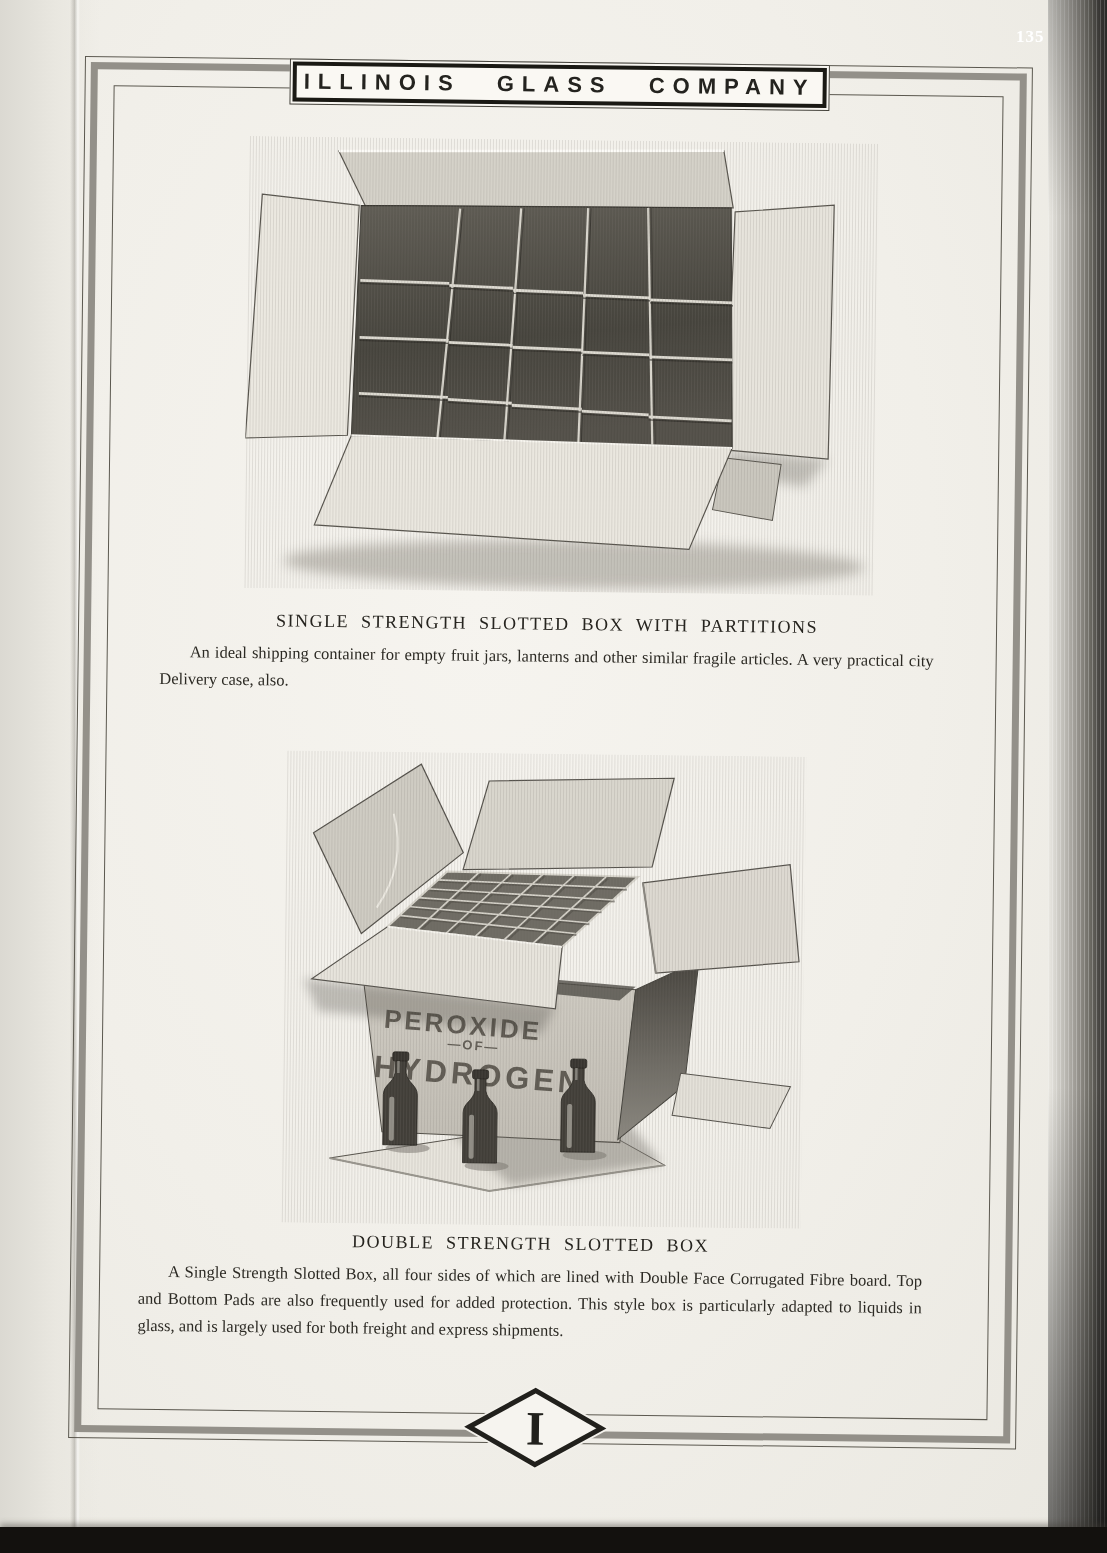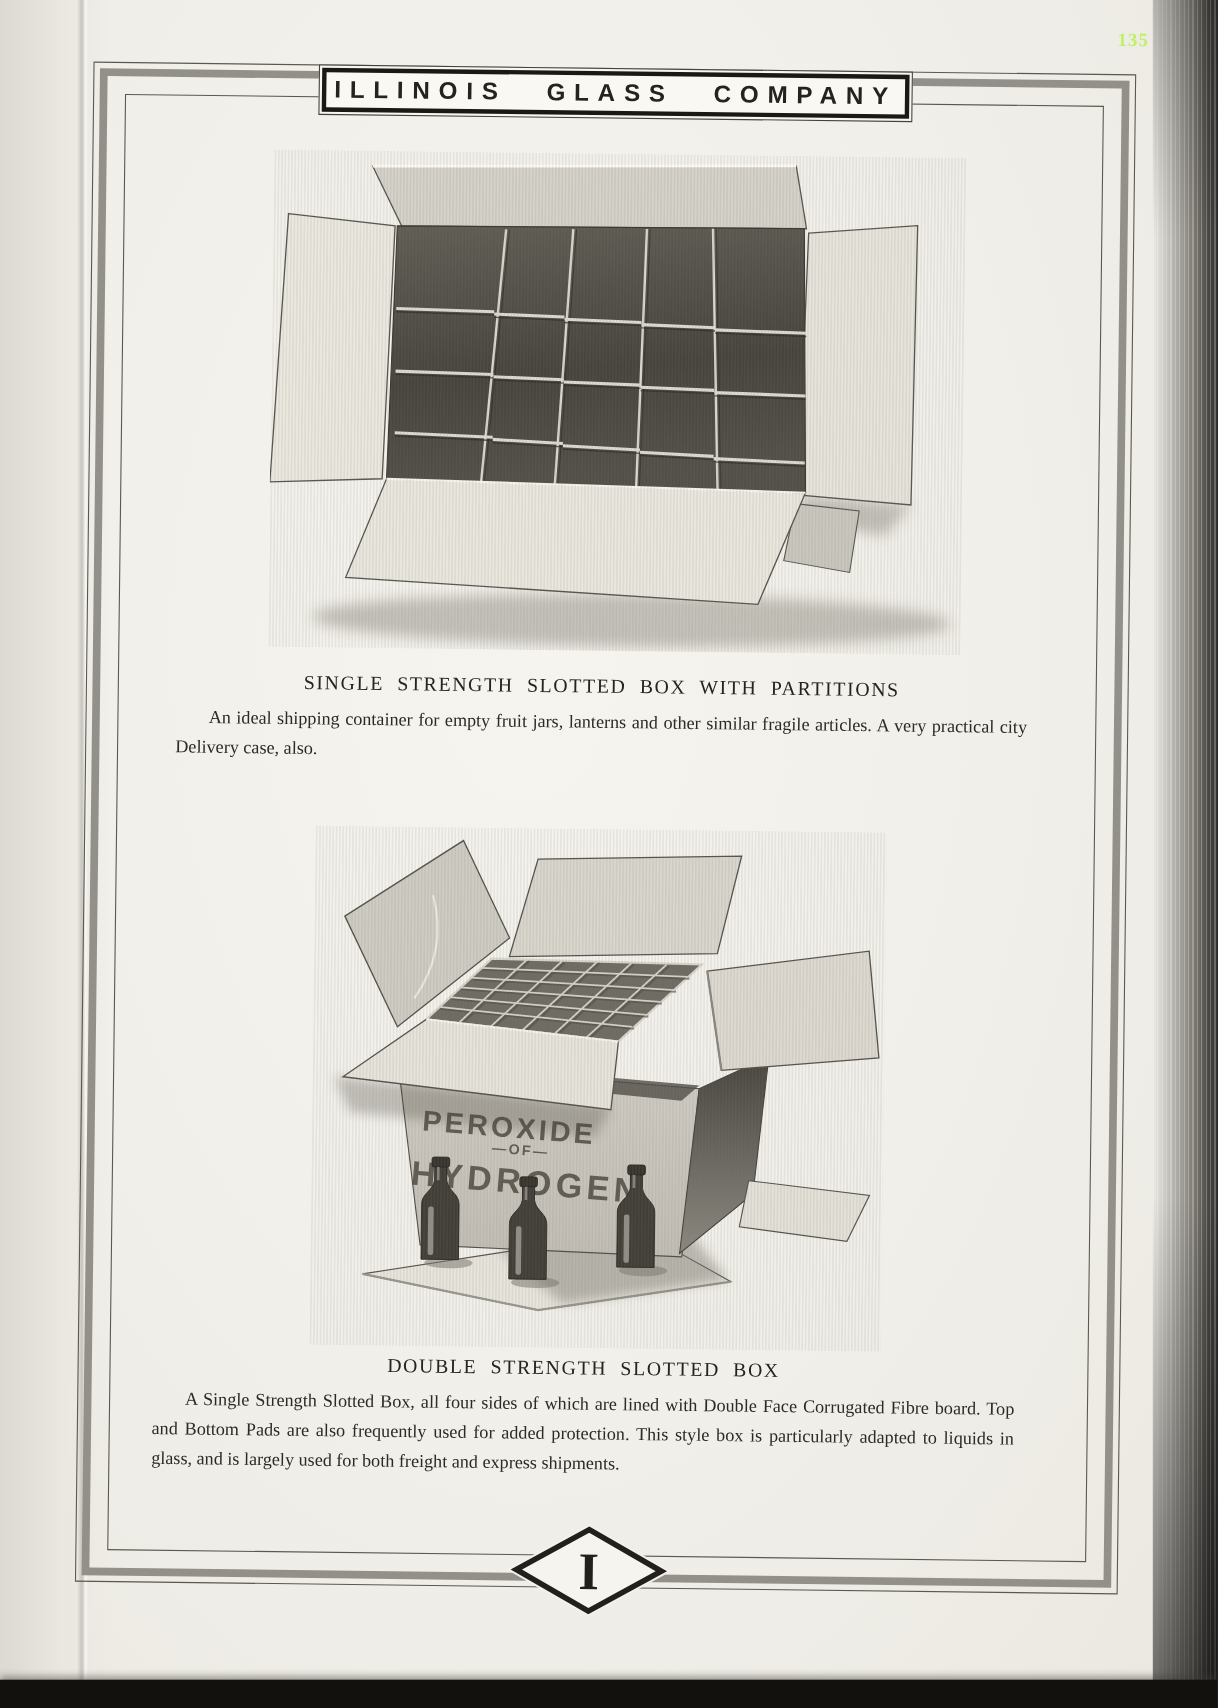--- a/index.html
+++ b/index.html
@@ -13,21 +13,21 @@
           background:linear-gradient(90deg,rgba(110,107,100,0) 0%,rgba(110,107,100,.30) 45%,rgba(255,255,255,.55) 78%,rgba(255,255,255,0) 100%);}
   .right-stack{position:absolute;left:1048px;top:0;bottom:0;width:59px;
           background:linear-gradient(90deg,#ebe9e3 0%,#c6c4be 22%,#9b9892 48%,#6b6962 72%,#454340 88%,#343230 100%);}
   .right-stack::before{content:"";position:absolute;inset:0;
           background:repeating-linear-gradient(90deg,rgba(255,255,255,.25) 0 1px,rgba(0,0,0,0) 1px 4px);}
   .right-stack::after{content:"";position:absolute;inset:0;
           background:linear-gradient(180deg,rgba(0,0,0,.22) 0%,rgba(0,0,0,0) 14%,rgba(0,0,0,0) 70%,rgba(0,0,0,.55) 100%);}
   .bottom-band{position:absolute;left:0;bottom:0;width:100%;height:26px;background:#13110e;
           box-shadow:0 -3px 6px rgba(60,57,50,.45);}
   .page-number{position:absolute;left:1016px;top:27px;font-size:17px;font-weight:bold;
-          letter-spacing:1px;color:#bef264;}
+          letter-spacing:1px;color:#ffffff;}
   
   .frame{position:absolute;left:85px;top:56px;width:948px;height:1382px;
          transform:rotate(0.7deg);transform-origin:0 0;}
   .b-outer{position:absolute;inset:0;border:1.5px solid #5b584f;}
   .b-thick{position:absolute;inset:6px;border:7px solid #939089;}
   .b-inner{position:absolute;inset:29px;border:1.5px solid #5b584f;}
   .content{position:absolute;inset:32px;}
   
   .banner{position:absolute;left:205px;top:0px;width:540px;height:46px;background:#f8f6f1;
           border:1.5px solid #45433c;padding:2px;box-sizing:border-box;}

